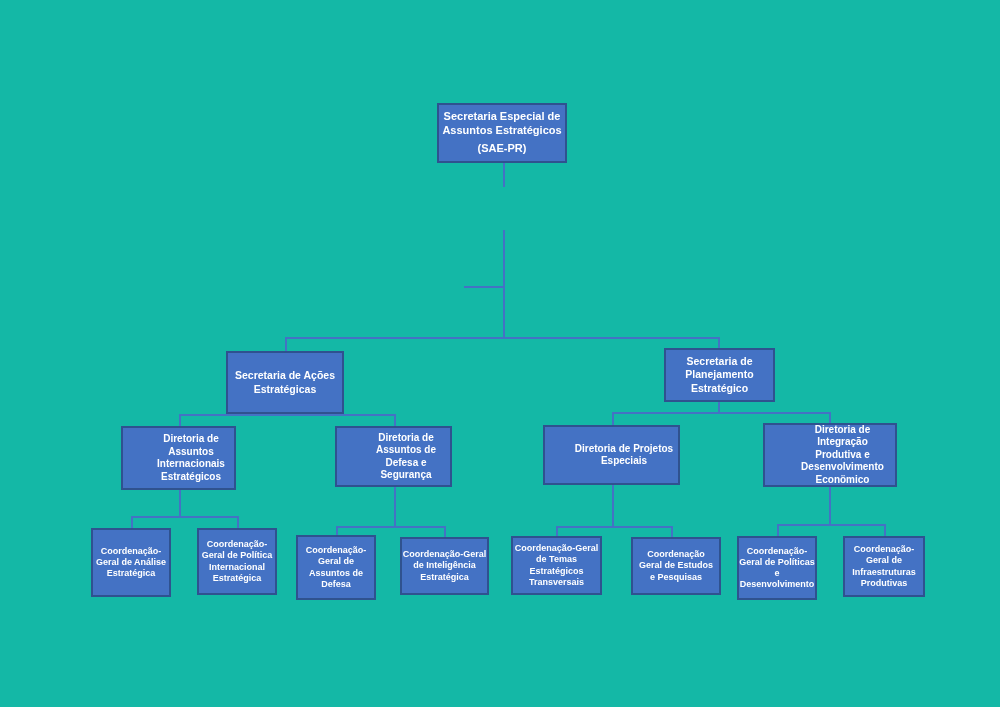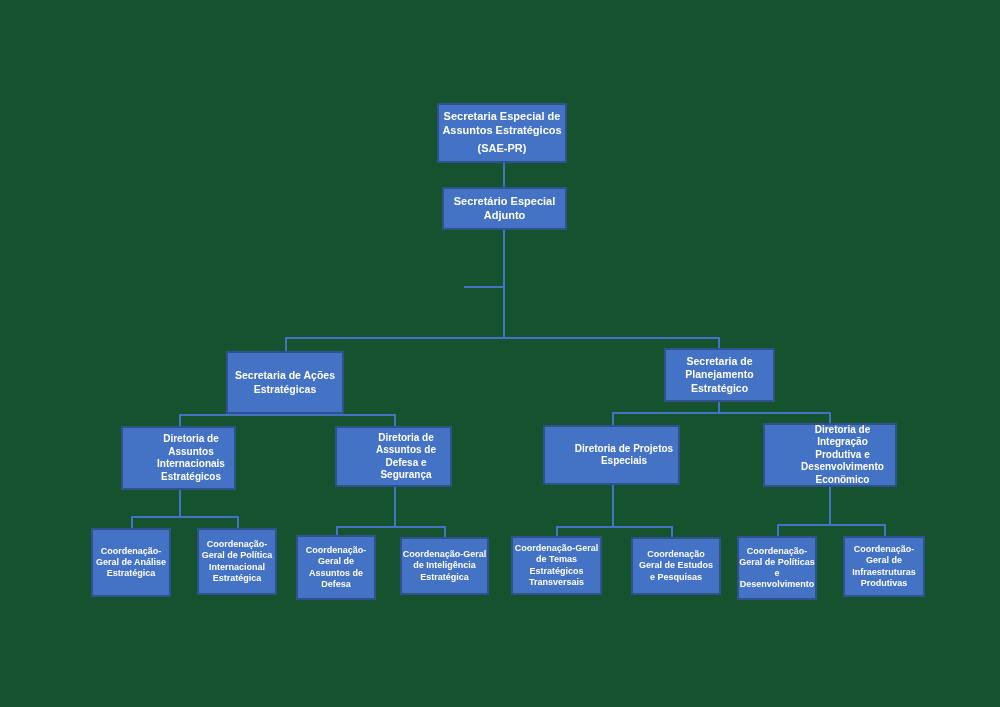--- a/index.html
+++ b/index.html
@@ -1,17 +1,17 @@
 <!DOCTYPE html>
 <html><head>
 <meta charset="utf-8">
 <style>
   html,body{margin:0;padding:0;background:#ffffff;}
   .canvas{
-    position:relative;width:1000px;height:707px;background:#14532d;overflow:hidden;
+    position:relative;width:1000px;height:707px;background:#14b8a6;overflow:hidden;
     font-family:"Liberation Sans", sans-serif;
   }
   .node{
     position:absolute;
     background:#4472C4;
     border:2px solid #2F528F;
     box-sizing:border-box;
     color:#ffffff;
     font-weight:bold;
     display:flex;
@@ -70,24 +70,20 @@
   <div class="hline" style="left:777px;top:524px;width:107px"></div>
   <div class="vline" style="left:777px;top:524px;height:12px"></div>
   <div class="vline" style="left:884px;top:524px;height:12px"></div>
 
   <div class="node fs11" style="left:437px;top:103px;width:130px;height:60px">
     <div class="lbl">Secretaria Especial de
 Assuntos Estratégicos</div>
     <div class="lbl sub">(SAE-PR)</div>
   </div>
 
-  <div class="node fs11" style="left:442px;top:187px;width:125px;height:43px">
-    <div class="lbl">Secretário Especial
-Adjunto</div>
-  </div>
 
 
   <div class="node fs105" style="left:226px;top:351px;width:118px;height:63px">
     <div class="lbl">Secretaria de Ações
 Estratégicas</div>
   </div>
   <div class="node fs105" style="left:664px;top:348px;width:111px;height:54px">
     <div class="lbl">Secretaria de
 Planejamento
 Estratégico</div>

